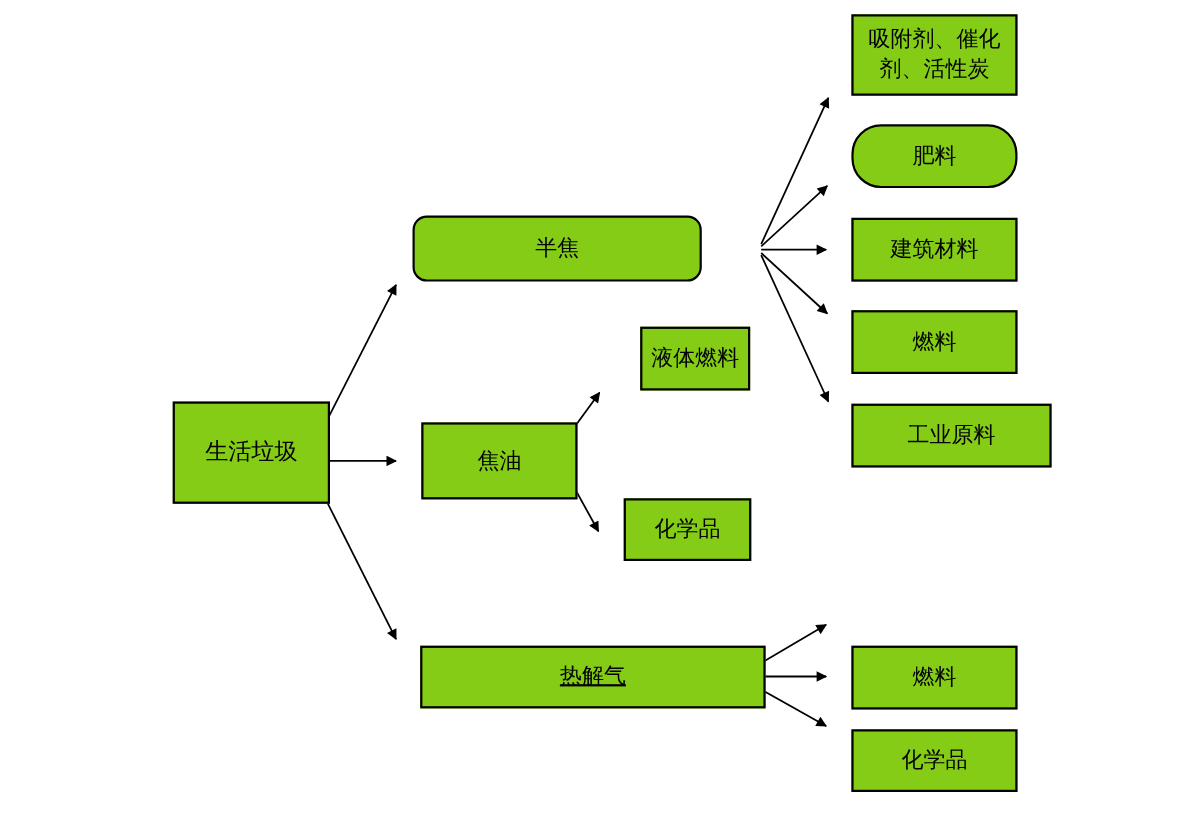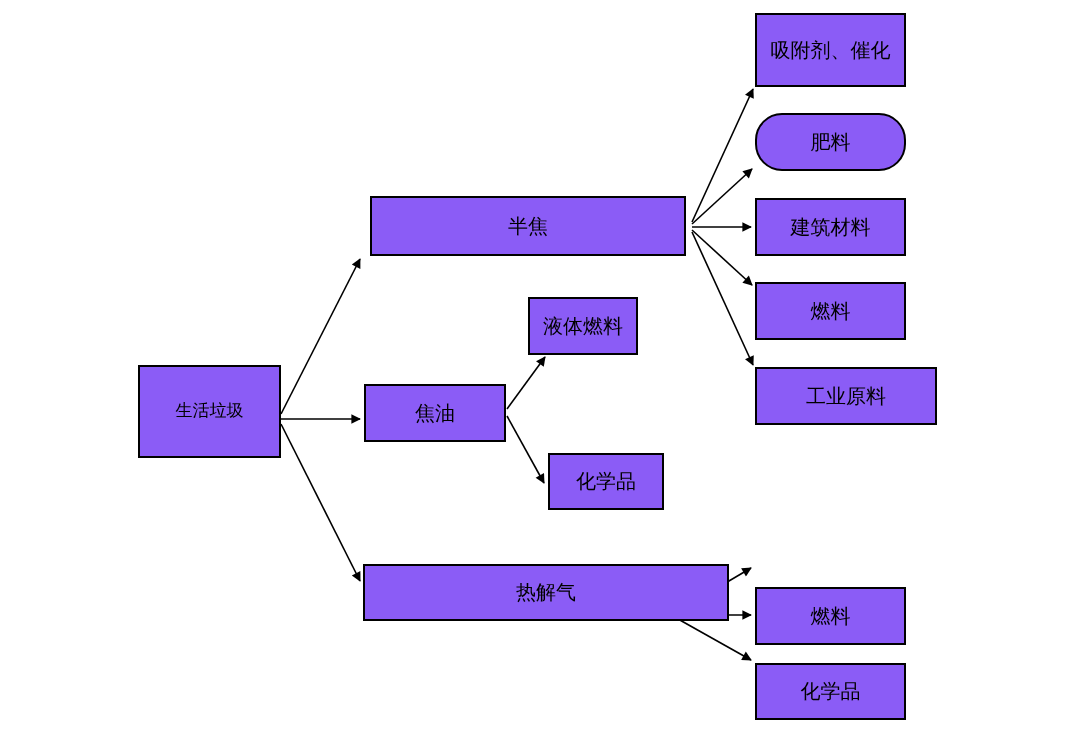--- a/index.html
+++ b/index.html
@@ -24,42 +24,43 @@
   }
   .edge {
     stroke: #000000;
     stroke-width: 1.6;
     fill: none;
   }
   .node {
     position: absolute;
     box-sizing: border-box;
     border: 2px solid #000000;
-    background: #8b5cf6;
+    background: #84cc16;
     display: flex;
     align-items: center;
     justify-content: center;
     text-align: center;
     font-size: 20px;
     color: #000000;
     line-height: 1.35;
     white-space: nowrap;
+    margin-left: 19px;
   }
   .node.multiline { white-space: normal; }
   .node.multiline span { display: block; }
   .node.root {
     font-family: "Liberation Sans", sans-serif;
-    font-size: 17px;
+    font-size: 21px;
   }
   
   .n-root      { left: 138px; top: 365px; width: 143px; height: 93px; }
-  .n-semicoke  { left: 370px; top: 196px; width: 316px; height: 60px; }
-  .n-tar       { left: 364px; top: 384px; width: 142px; height: 58px; }
-  .n-pyrogas   { left: 363px; top: 564px; width: 366px; height: 57px; }
-  .n-liquid    { left: 528px; top: 297px; width: 110px; height: 58px; }
+  .n-semicoke  { left: 356px; top: 196px; width: 263px; height: 60px; border-radius: 13px; }
+  .n-tar       { left: 364px; top: 384px; width: 142px; height: 70px; }
+  .n-pyrogas   { left: 363px; top: 587px; width: 314px; height: 57px; text-decoration: underline; }
+  .n-liquid    { left: 563px; top: 297px; width: 100px; height: 58px; }
   .n-tarchem   { left: 548px; top: 453px; width: 116px; height: 57px; }
   .n-r1        { left: 755px; top: 13px;  width: 151px; height: 74px; }
   .n-r2        { left: 755px; top: 113px; width: 151px; height: 58px; border-radius: 27px; }
   .n-r3        { left: 755px; top: 198px; width: 151px; height: 58px; }
   .n-r4        { left: 755px; top: 282px; width: 151px; height: 58px; }
   .n-r5        { left: 755px; top: 367px; width: 182px; height: 58px; }
   .n-r6        { left: 755px; top: 508px; width: 151px; height: 58px; }
   .n-r7        { left: 755px; top: 587px; width: 151px; height: 58px; }
   .n-r8        { left: 755px; top: 663px; width: 151px; height: 57px; }
 </style>
@@ -98,20 +99,21 @@
   <div class="node n-semicoke">半焦</div>
   <div class="node n-tar">焦油</div>
   <div class="node n-pyrogas">热解气</div>
 
   <div class="node n-liquid">液体燃料</div>
   <div class="node n-tarchem">化学品</div>
 
   <div class="node multiline n-r1">
     <div>
       <span>吸附剂、催化</span>
+      <span>剂、活性炭</span>
     </div>
   </div>
   <div class="node n-r2">肥料</div>
   <div class="node n-r3">建筑材料</div>
   <div class="node n-r4">燃料</div>
   <div class="node n-r5">工业原料</div>
 
   <div class="node n-r7">燃料</div>
   <div class="node n-r8">化学品</div>
 

